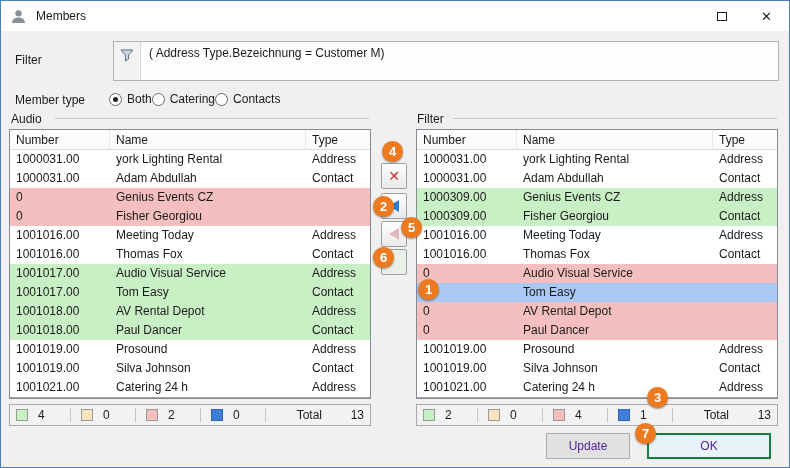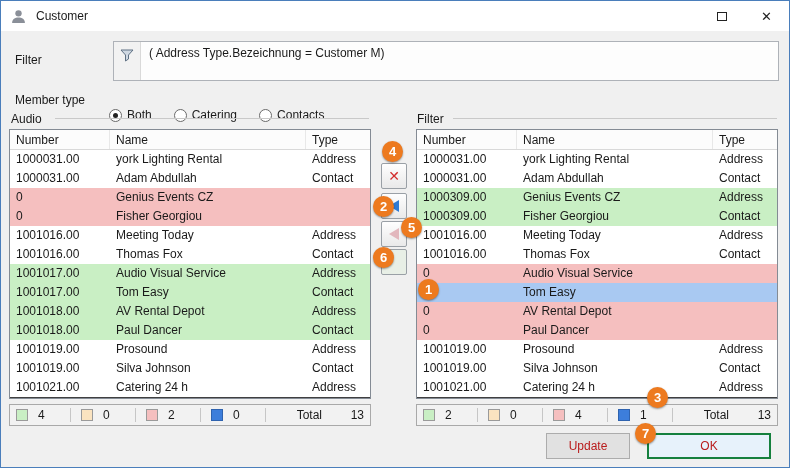--- a/index.html
+++ b/index.html
@@ -24,31 +24,31 @@
   
   .filter-label { position:absolute; left:14px; top:52px; }
   .filter-box { position:absolute; left:112px; top:40px; width:666px; height:40px;
     border:1px solid #aeb2b8; background:#fdfdfd; display:flex; }
   .filter-icon-cell { width:27px; border-right:1px solid #d9d9d9; background:#f2f2f2;
     display:flex; justify-content:center; align-items:flex-start; padding-top:5px; }
   .filter-expression { padding:4px 8px; white-space:nowrap; }
 
   
   .member-type-label { position:absolute; left:14px; top:92px; }
-  .radio-group { position:absolute; left:108px; top:106px; display:flex; gap:22px; align-items:center; height:16px; }
+  .radio-group { position:absolute; left:108px; top:90px; display:flex; align-items:center; height:16px; }
   .radio { display:flex; align-items:center; gap:5px; cursor:default; }
   .radio-circle { width:13px; height:13px; border-radius:50%; border:1px solid #6a6a6a; background:#fff; position:relative; flex:0 0 auto; }
   .radio.selected .radio-circle::after { content:""; position:absolute; left:3px; top:3px; width:5px; height:5px; border-radius:50%; background:#222; }
 
   
   .group-label { position:absolute; }
   .group-line { position:absolute; height:1px; background:#c9c9c9; }
 
   
-  .list { position:absolute; top:128px; width:362px; height:270px; border:1px solid #848b94; background:#404040; overflow:hidden; }
+  .list { position:absolute; top:128px; width:362px; height:270px; border:1px solid #848b94; background:#a3a3a3; overflow:hidden; }
   #result-list { left:8px; }
   #filter-list { left:415px; }
   .list-head { display:flex; height:20px; background:#fcfcfc; border-bottom:1px solid #d9d9d9; }
   .hcell { padding:3px 6px 0 6px; border-right:1px solid #e8e8e8; overflow:hidden; }
   .c0 { width:100px; flex:0 0 auto; }
   .c1 { width:196px; flex:0 0 auto; }
   .c2 { width:62px; flex:0 0 auto; border-right:none; }
   .row { display:flex; height:19px; line-height:19px; }
   .cell { padding:0 6px; overflow:hidden; white-space:nowrap; }
   .row .c0 { text-align:left; padding-right:10px; }
@@ -85,35 +85,35 @@
   .tri-left { width:0; height:0; border-top:6px solid transparent; border-bottom:6px solid transparent; border-right:10px solid #2f7bd4; }
   .tri-left.pale { border-right-color:#e2b7bd; }
 
   
   .ann { position:absolute; width:21px; height:21px; border-radius:50%; background:#ed7a1f; color:#fff;
     font-weight:bold; font-size:13px; display:flex; align-items:center; justify-content:center;
     box-shadow:0 1px 2px rgba(0,0,0,.4); z-index:10; }
 
   
   .btn { position:absolute; height:26px; border:1px solid #acacac; background:#e1e1e1;
-    display:flex; align-items:center; justify-content:center; font-family:inherit; font-size:12px; color:#b91c1c; }
+    display:flex; align-items:center; justify-content:center; font-family:inherit; font-size:12px; color:#4c1d95; }
   #btn-update { left:545px; top:432px; width:84px; }
   #btn-ok { left:646px; top:432px; width:124px; border:2px solid #15803d; background:#e7f2fb; }
 </style>
 </head>
 <body>
 
 <div class="window">
 
   <div class="titlebar">
     <svg class="title-icon" viewBox="0 0 16 16">
       <circle cx="8" cy="5" r="3" fill="#8a8f98"></circle>
       <path d="M2 14c0-3.3 2.7-5 6-5s6 1.7 6 5z" fill="#8a8f98"></path>
     </svg>
-    <span class="title-text">Customer</span>
+    <span class="title-text">Members</span>
     <div class="win-controls">
       <div class="win-btn">
         <span class="max-glyph"></span>
       </div>
       <div class="win-btn">
         <span>✕</span>
       </div>
     </div>
   </div>
 

